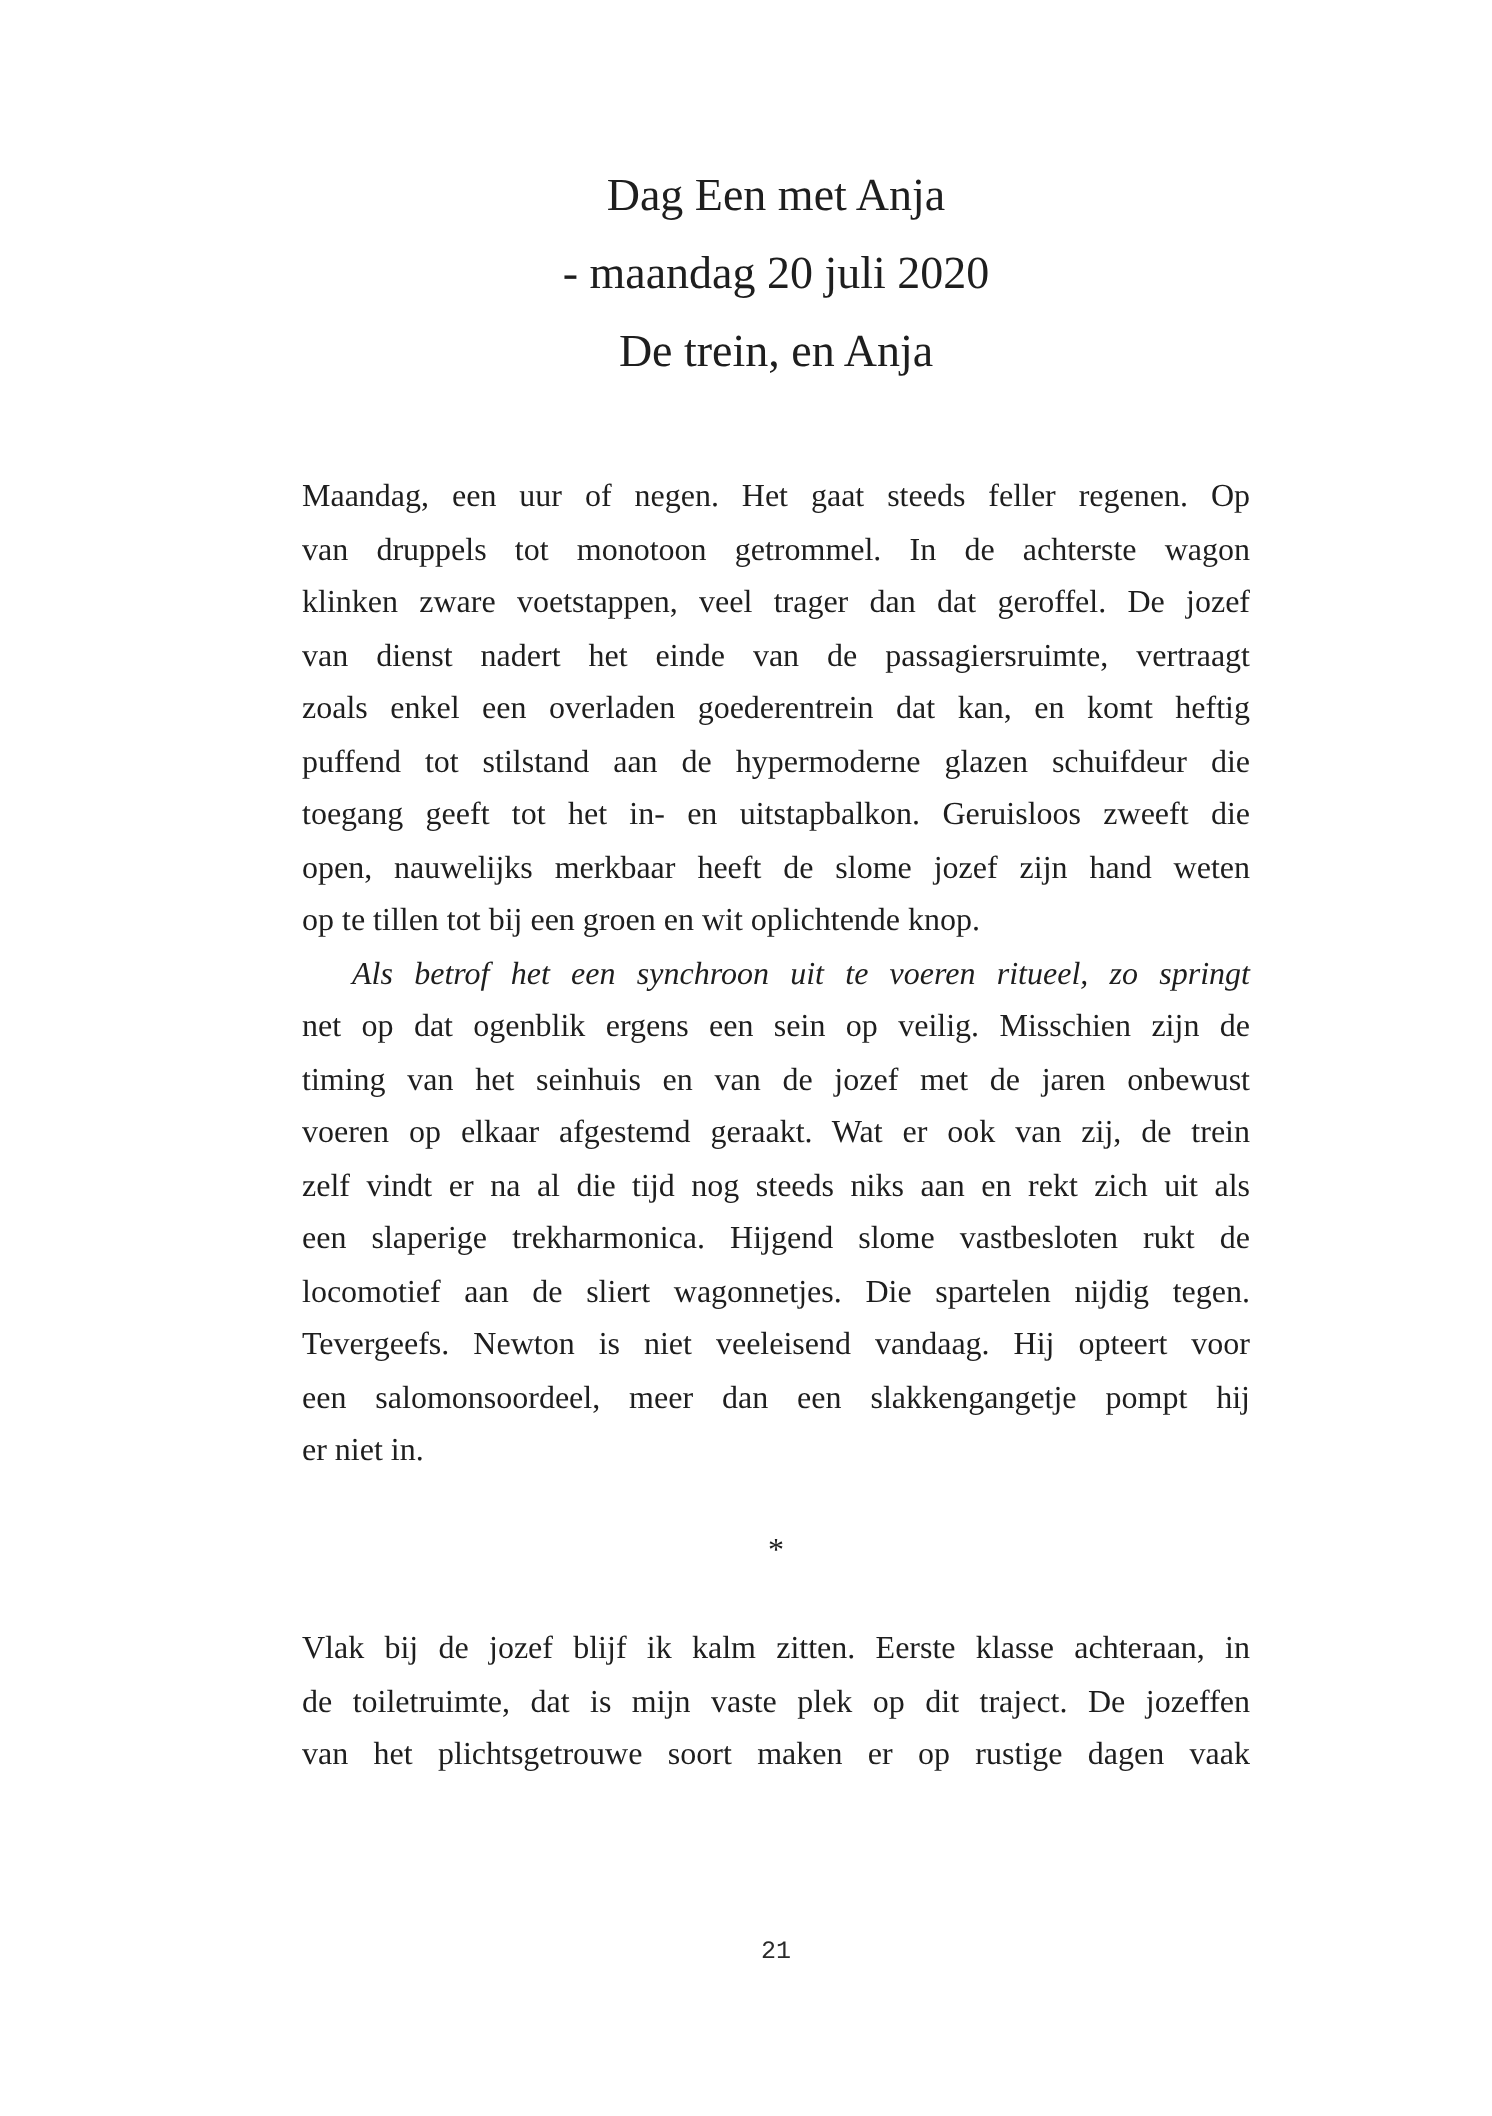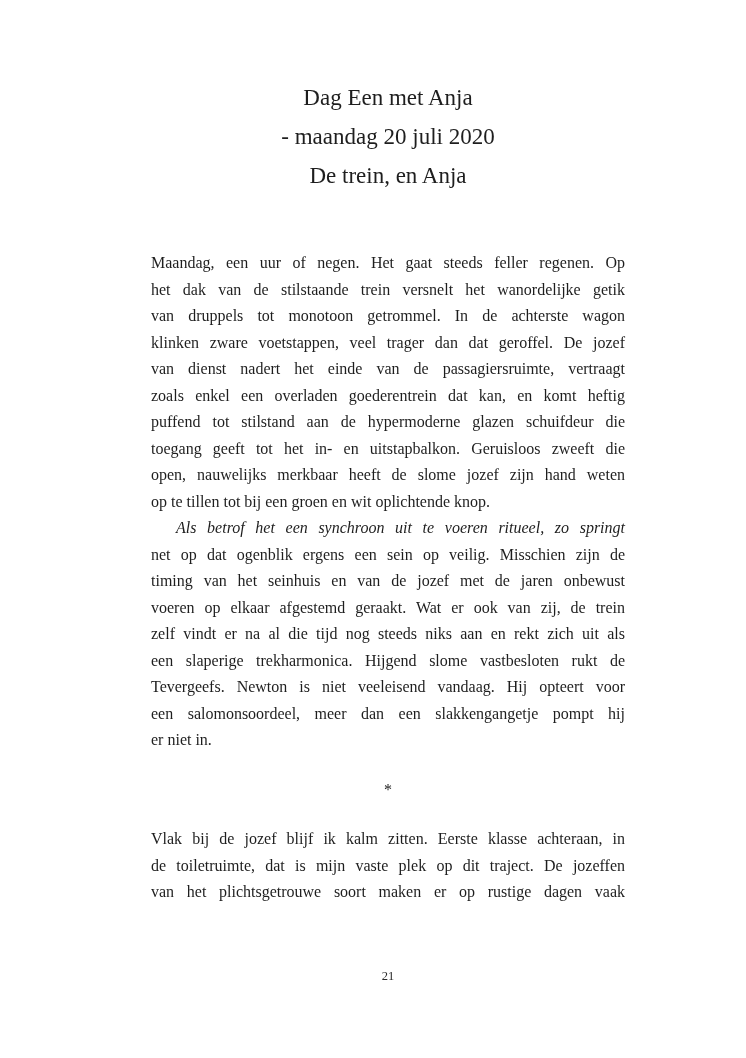--- a/index.html
+++ b/index.html
@@ -21,21 +21,21 @@
     left: 151px; top: 78px;
     width: 474px;
   }
   .chapter-heading {
     text-align: center;
     font-size: 23px;
     line-height: 39px;
     font-weight: normal;
   }
   .body-text {
-    margin-top: 55px;
+    margin-top: 41px;
     font-size: 16px;
     line-height: 26.5px;
   }
   .line {
     text-align: justify;
     text-align-last: justify;
     -moz-text-align-last: justify;
   }
   .line.last { text-align-last: left; -moz-text-align-last: left; }
   .line.indent { text-indent: 25px; font-style: italic; }
@@ -44,59 +44,59 @@
     text-align: center;
     font-size: 16px;
     line-height: 26.5px;
     margin: 23px 0 23px 0;
   }
   .page-number {
     position: absolute;
     left: 151px; top: 969px;
     width: 474px;
     text-align: center;
-    font-family: Liberation Serif, serif;
+    font-family: Liberation Mono, monospace;
     font-size: 12.5px;
     color: #2a2a2a;
   }
 </style>
 </head>
 <body>
 
 <div class="page">
   <div class="text-column">
 
     <div class="chapter-heading">
       <div class="heading-line">Dag Een met Anja</div>
       <div class="heading-line">- maandag 20 juli 2020</div>
       <div class="heading-line">De trein, en Anja</div>
     </div>
 
     <div class="body-text">
 
       <div class="paragraph">
         <div class="line">Maandag, een uur of negen. Het gaat steeds feller regenen. Op</div>
-        <div class="line">het dak van de stilstaande trein versnelt het wanordelijke getik</div>
         <div class="line">van druppels tot monotoon getrommel. In de achterste wagon</div>
         <div class="line"><span>klinken zware voetstappen, veel trager dan dat geroffel. De</span> <span class="ital">jozef</span></div>
         <div class="line">van dienst nadert het einde van de passagiersruimte, vertraagt</div>
         <div class="line">zoals enkel een overladen goederentrein dat kan, en komt heftig</div>
         <div class="line">puffend tot stilstand aan de hypermoderne glazen schuifdeur die</div>
         <div class="line">toegang geeft tot het in- en uitstapbalkon. Geruisloos zweeft die</div>
         <div class="line">open, nauwelijks merkbaar heeft de slome jozef zijn hand weten</div>
         <div class="line last">op te tillen tot bij een groen en wit oplichtende knop.</div>
       </div>
 
       <div class="paragraph">
         <div class="line indent">Als betrof het een synchroon uit te voeren ritueel, zo springt</div>
         <div class="line">net op dat ogenblik ergens een sein op veilig. Misschien zijn de</div>
         <div class="line">timing van het seinhuis en van de jozef met de jaren onbewust</div>
         <div class="line">voeren op elkaar afgestemd geraakt. Wat er ook van zij, de trein</div>
         <div class="line">zelf vindt er na al die tijd nog steeds niks aan en rekt zich uit als</div>
         <div class="line">een slaperige trekharmonica. Hijgend slome vastbesloten rukt de</div>
+        <div class="line">locomotief aan de sliert wagonnetjes. Die spartelen nijdig tegen.</div>
         <div class="line">Tevergeefs. Newton is niet veeleisend vandaag. Hij opteert voor</div>
         <div class="line">een salomonsoordeel, meer dan een slakkengangetje pompt hij</div>
         <div class="line last">er niet in.</div>
       </div>
 
       <div class="section-separator">*</div>
 
       <div class="paragraph">
         <div class="line">Vlak bij de jozef blijf ik kalm zitten. Eerste klasse achteraan, in</div>
         <div class="line">de toiletruimte, dat is mijn vaste plek op dit traject. De jozeffen</div>

